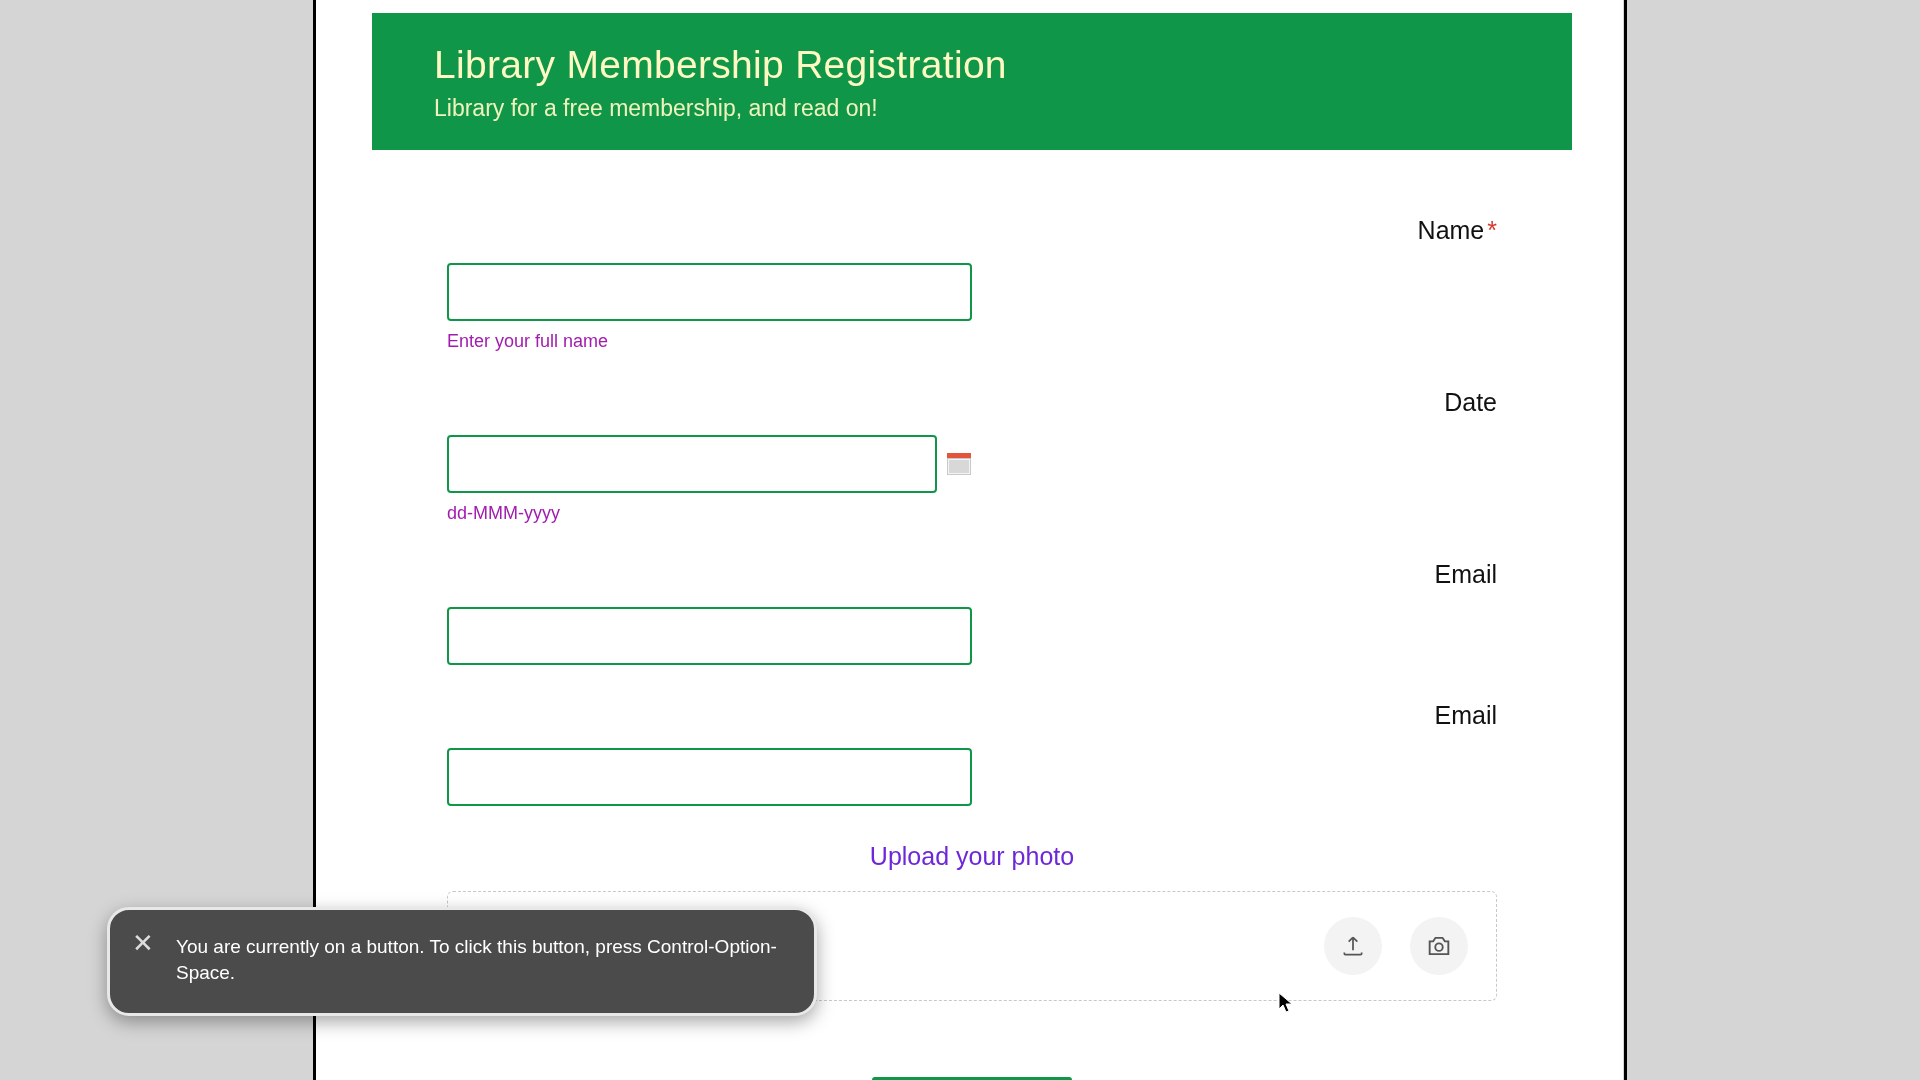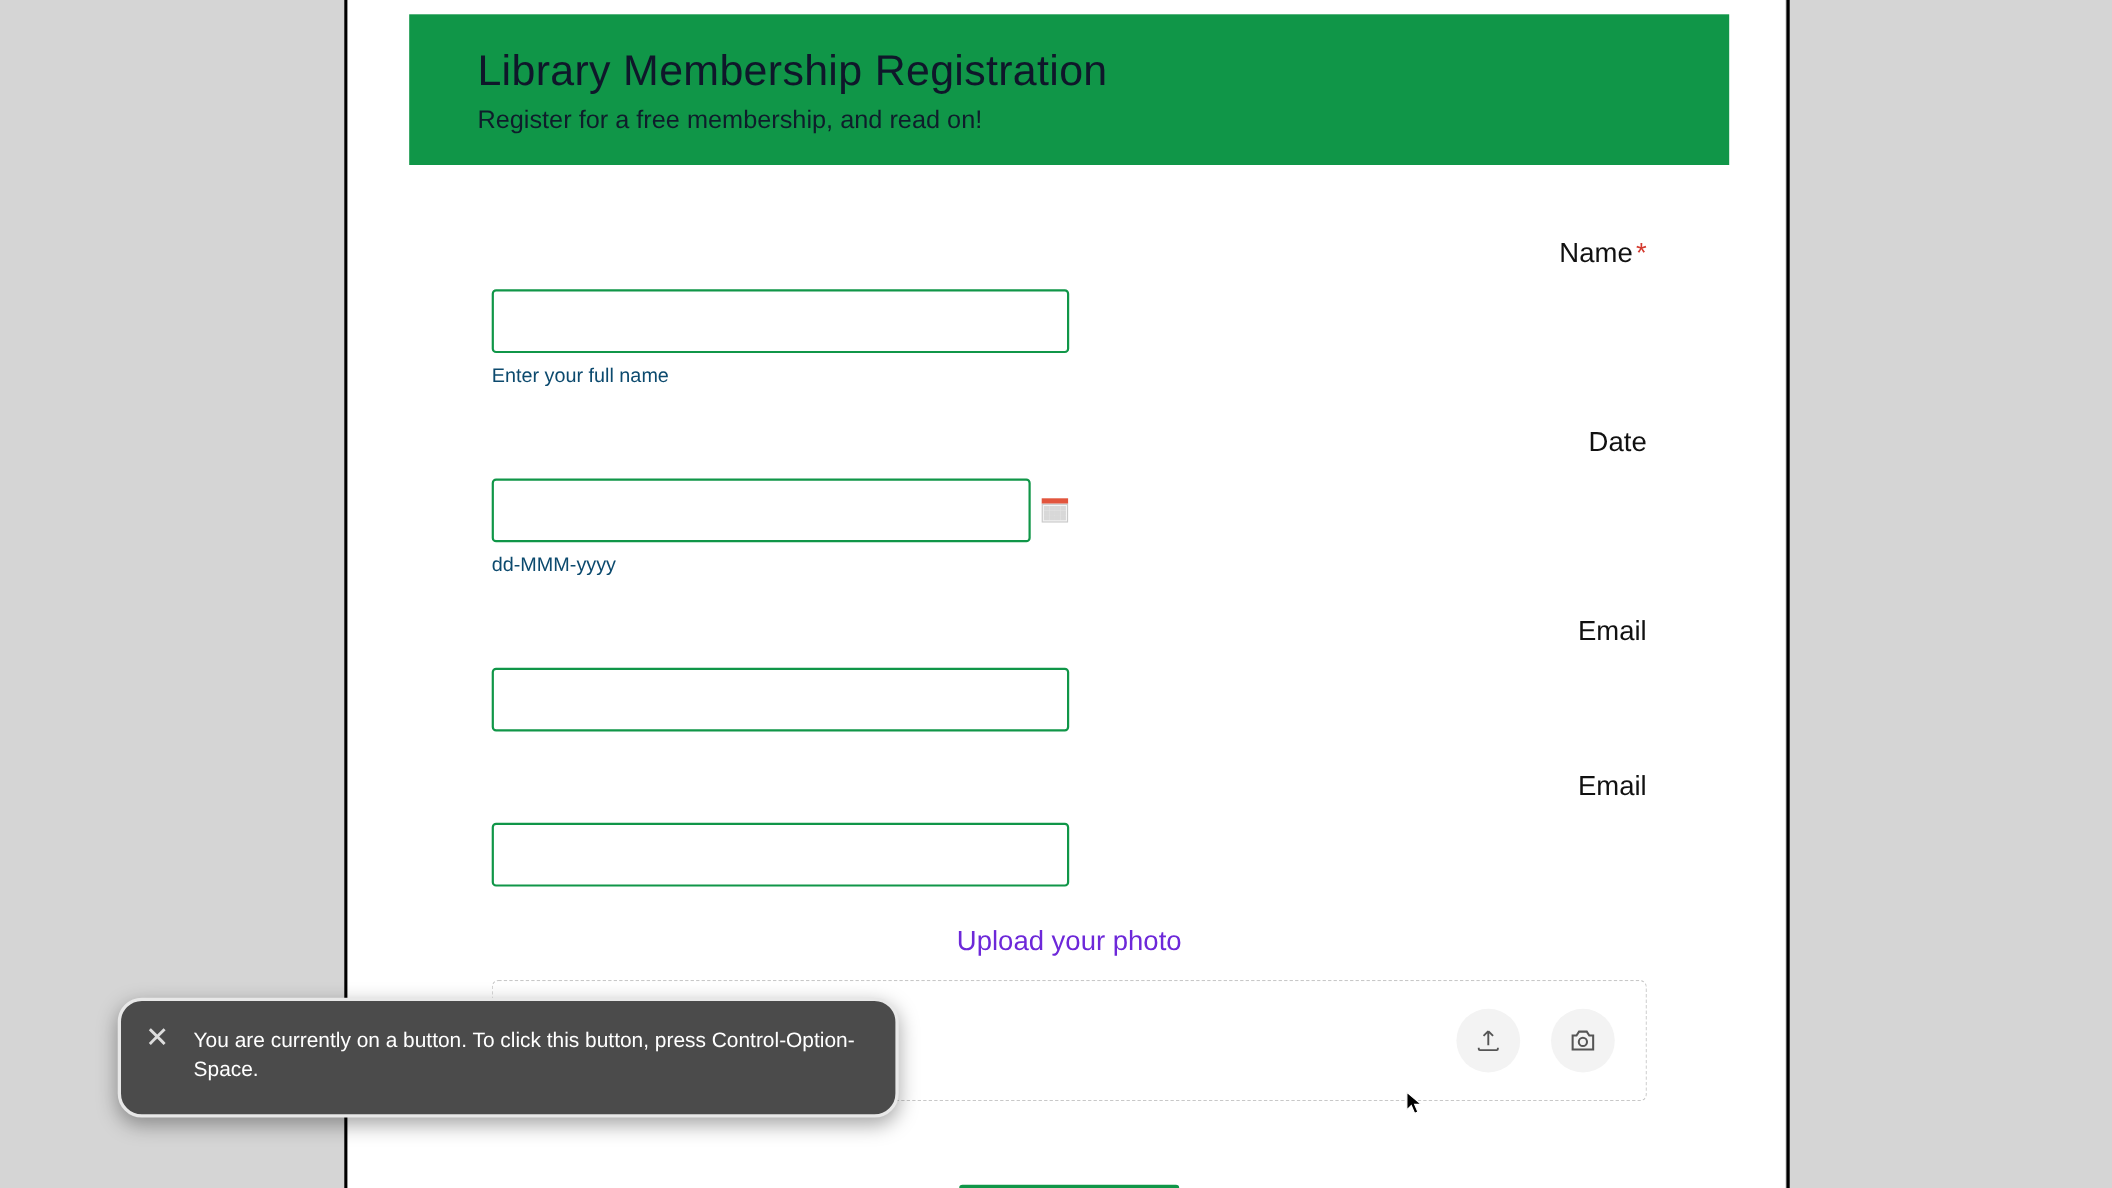--- a/index.html
+++ b/index.html
@@ -38,21 +38,21 @@
   }
   .form-card {
     position: absolute;
     left: 372px;
     top: 13px;
     width: 1200px;
     background: #fff;
   }
   .form-header {
     background: #109648;
-    color: #0f172a;
+    color: #fef9c3;
     padding: 30px 62px 28px 62px;
   }
   .form-title {
     font-size: 39px;
     font-weight: 400;
     letter-spacing: 0.3px;
     margin-bottom: 8px;
   }
   .form-subtitle {
     font-size: 23px;
@@ -115,21 +115,21 @@
     background: #f4f4f4;
     border: 1px solid #c9c9c9;
     display: grid;
     grid-template-columns: repeat(4,1fr);
     grid-template-rows: repeat(3,1fr);
     padding: 1px;
   }
   .cal-icon .cal-body span { background:#d8d8d8; }
   .helper {
     font-size: 18px;
-    color: #0c4a6e;
+    color: #a21caf;
     margin-top: 10px;
     font-weight: 300;
   }
   .upload-label {
     font-size: 25px;
     color: #6d28d9;
     margin-bottom: 20px;
     font-weight: 400;
     text-align: center;
   }
@@ -222,21 +222,21 @@
 
 <div class="outer-gray"></div>
 <div class="border-left"></div>
 <div class="border-right"></div>
 
 <div class="page-wrap"></div>
 
 <div class="form-card">
   <div class="form-header">
     <div class="form-title">Library Membership Registration</div>
-    <div class="form-subtitle">Register for a free membership, and read on!</div>
+    <div class="form-subtitle">Library for a free membership, and read on!</div>
   </div>
   <div class="form-body">
 
     <div class="field">
       <div class="field-label">
         <span>Name</span><span class="req">*</span>
       </div>
       <input type="text" class="text-input" value="" style="">
       <div class="helper">Enter your full name</div>
     </div>

